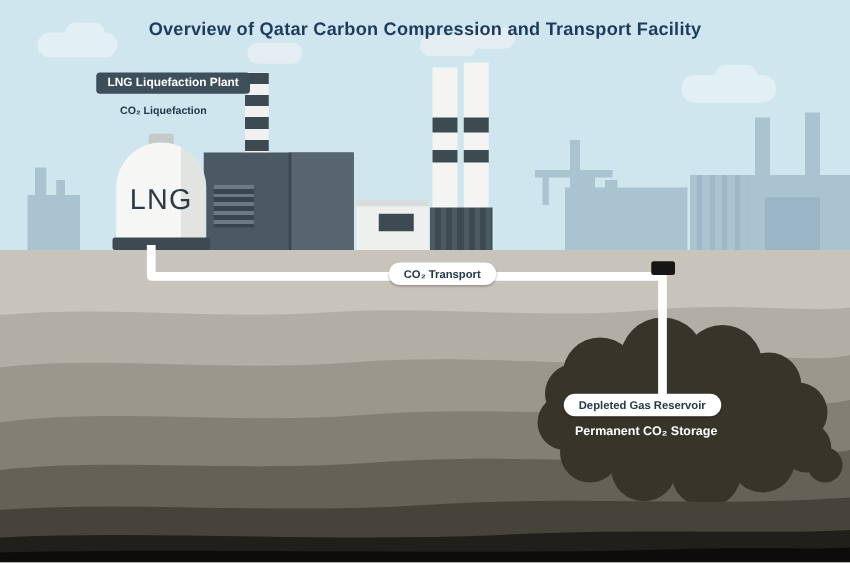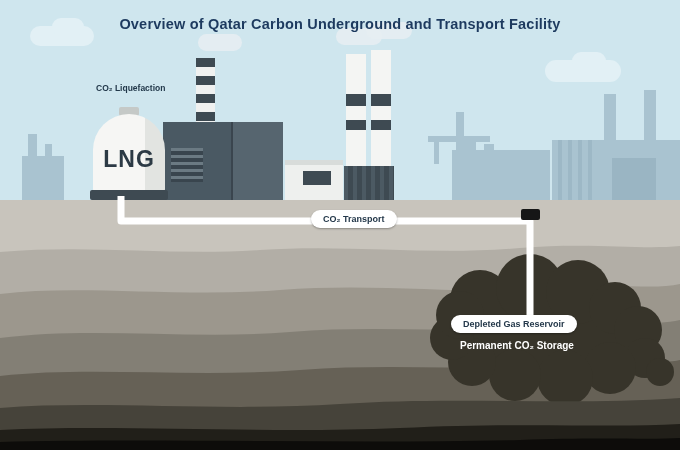--- a/index.html
+++ b/index.html
@@ -19,34 +19,34 @@
   .pill-light{position:absolute;z-index:8;background:#ffffff;color:#24384a;
               font-size:9px;font-weight:bold;padding:4px 12px;border-radius:11px;
               box-shadow:0 1px 2px rgba(0,0,0,.3);white-space:nowrap;}
   .txt-dark{position:absolute;z-index:8;color:#22384a;font-size:8.5px;font-weight:bold;white-space:nowrap;}
   .txt-light{position:absolute;z-index:8;color:#ffffff;font-size:10px;font-weight:bold;white-space:nowrap;}
   .ground-svg{position:absolute;left:0;top:200px;width:680px;height:250px;z-index:4;}
   .pipe-svg{position:absolute;left:0;top:0;width:680px;height:450px;z-index:5;pointer-events:none;}
   .lng-tank{position:absolute;left:93px;top:114px;width:72px;height:78px;z-index:3;
             background:linear-gradient(90deg,#f6f6f4 0 72%,#e2e4e1 72%);
             border-radius:36px 36px 3px 3px;text-align:center;}
-  .lng-label{display:block;padding-top:32px;font-size:23px;font-weight:bold;
+  .lng-label{display:block;padding-top:32px;font-size:23px;font-weight:normal;
              color:#2c3a45;letter-spacing:1px;}
   .win-panel{position:absolute;left:8px;top:26px;width:32px;height:34px;
              background:repeating-linear-gradient(180deg,#6b7a83 0 3px,#39454e 3px 7px);}
   .equip{background:repeating-linear-gradient(90deg,#4c5a63 0 4px,#3e4a52 4px 9px);}
   .stripes-chimney{background:repeating-linear-gradient(180deg,#3e4a52 0 9px,#f0f1f0 9px 18px);}
   .vstripe{background:repeating-linear-gradient(90deg,#a9c3d0 0 6px,#9db8c6 6px 10px);}
 </style>
 </head>
 <body>
 
 <div class="stage">
 
-  <div class="title">Overview of Qatar Carbon Underground and Transport Facility</div>
+  <div class="title">Overview of Qatar Carbon Compression and Transport Facility</div>
 
   <div class="cloud" style="left:30px;top:26px;width:64px;height:20px;"></div>
   <div class="cloud" style="left:52px;top:18px;width:32px;height:18px;"></div>
   <div class="cloud" style="left:545px;top:60px;width:76px;height:22px;"></div>
   <div class="cloud" style="left:572px;top:52px;width:34px;height:18px;"></div>
 
   <div class="bgi" style="left:22px;top:156px;width:42px;height:44px;"></div>
   <div class="bgi" style="left:28px;top:134px;width:9px;height:24px;"></div>
   <div class="bgi" style="left:45px;top:144px;width:7px;height:14px;"></div>
 
@@ -120,18 +120,19 @@
     <path d="M0,208 C100,200 220,212 340,204 C460,196 560,206 680,198 L680,250 L0,250 Z" fill="#46433a"></path>
     <path d="M0,230 C120,224 260,234 400,228 C520,222 610,228 680,224 L680,250 L0,250 Z" fill="#211f19"></path>
     <path d="M0,242 C150,238 350,244 520,240 C600,237 650,240 680,238 L680,250 L0,250 Z" fill="#0d0c0a"></path>
   </svg>
 
   <svg class="pipe-svg" viewBox="0 0 680 450">
     <path d="M121,196 L121,221 L530,221 L530,326" fill="none" stroke="#ffffff" stroke-width="7" stroke-linejoin="round"></path>
     <rect x="521" y="209" width="19" height="11" rx="2" fill="#161616"></rect>
   </svg>
 
+  <div class="badge-dark" style="left:77px;top:58px;">LNG Liquefaction Plant</div>
   <div class="txt-dark" style="left:96px;top:83px;">CO₂ Liquefaction</div>
   <div class="pill-light" style="left:451px;top:315px;">Depleted Gas Reservoir</div>
   <div class="pill-light" style="left:311px;top:210px;">CO₂ Transport</div>
   <div class="txt-light" style="left:460px;top:340px;">Permanent CO₂ Storage</div>
 
 </div>
 
 </body></html>

